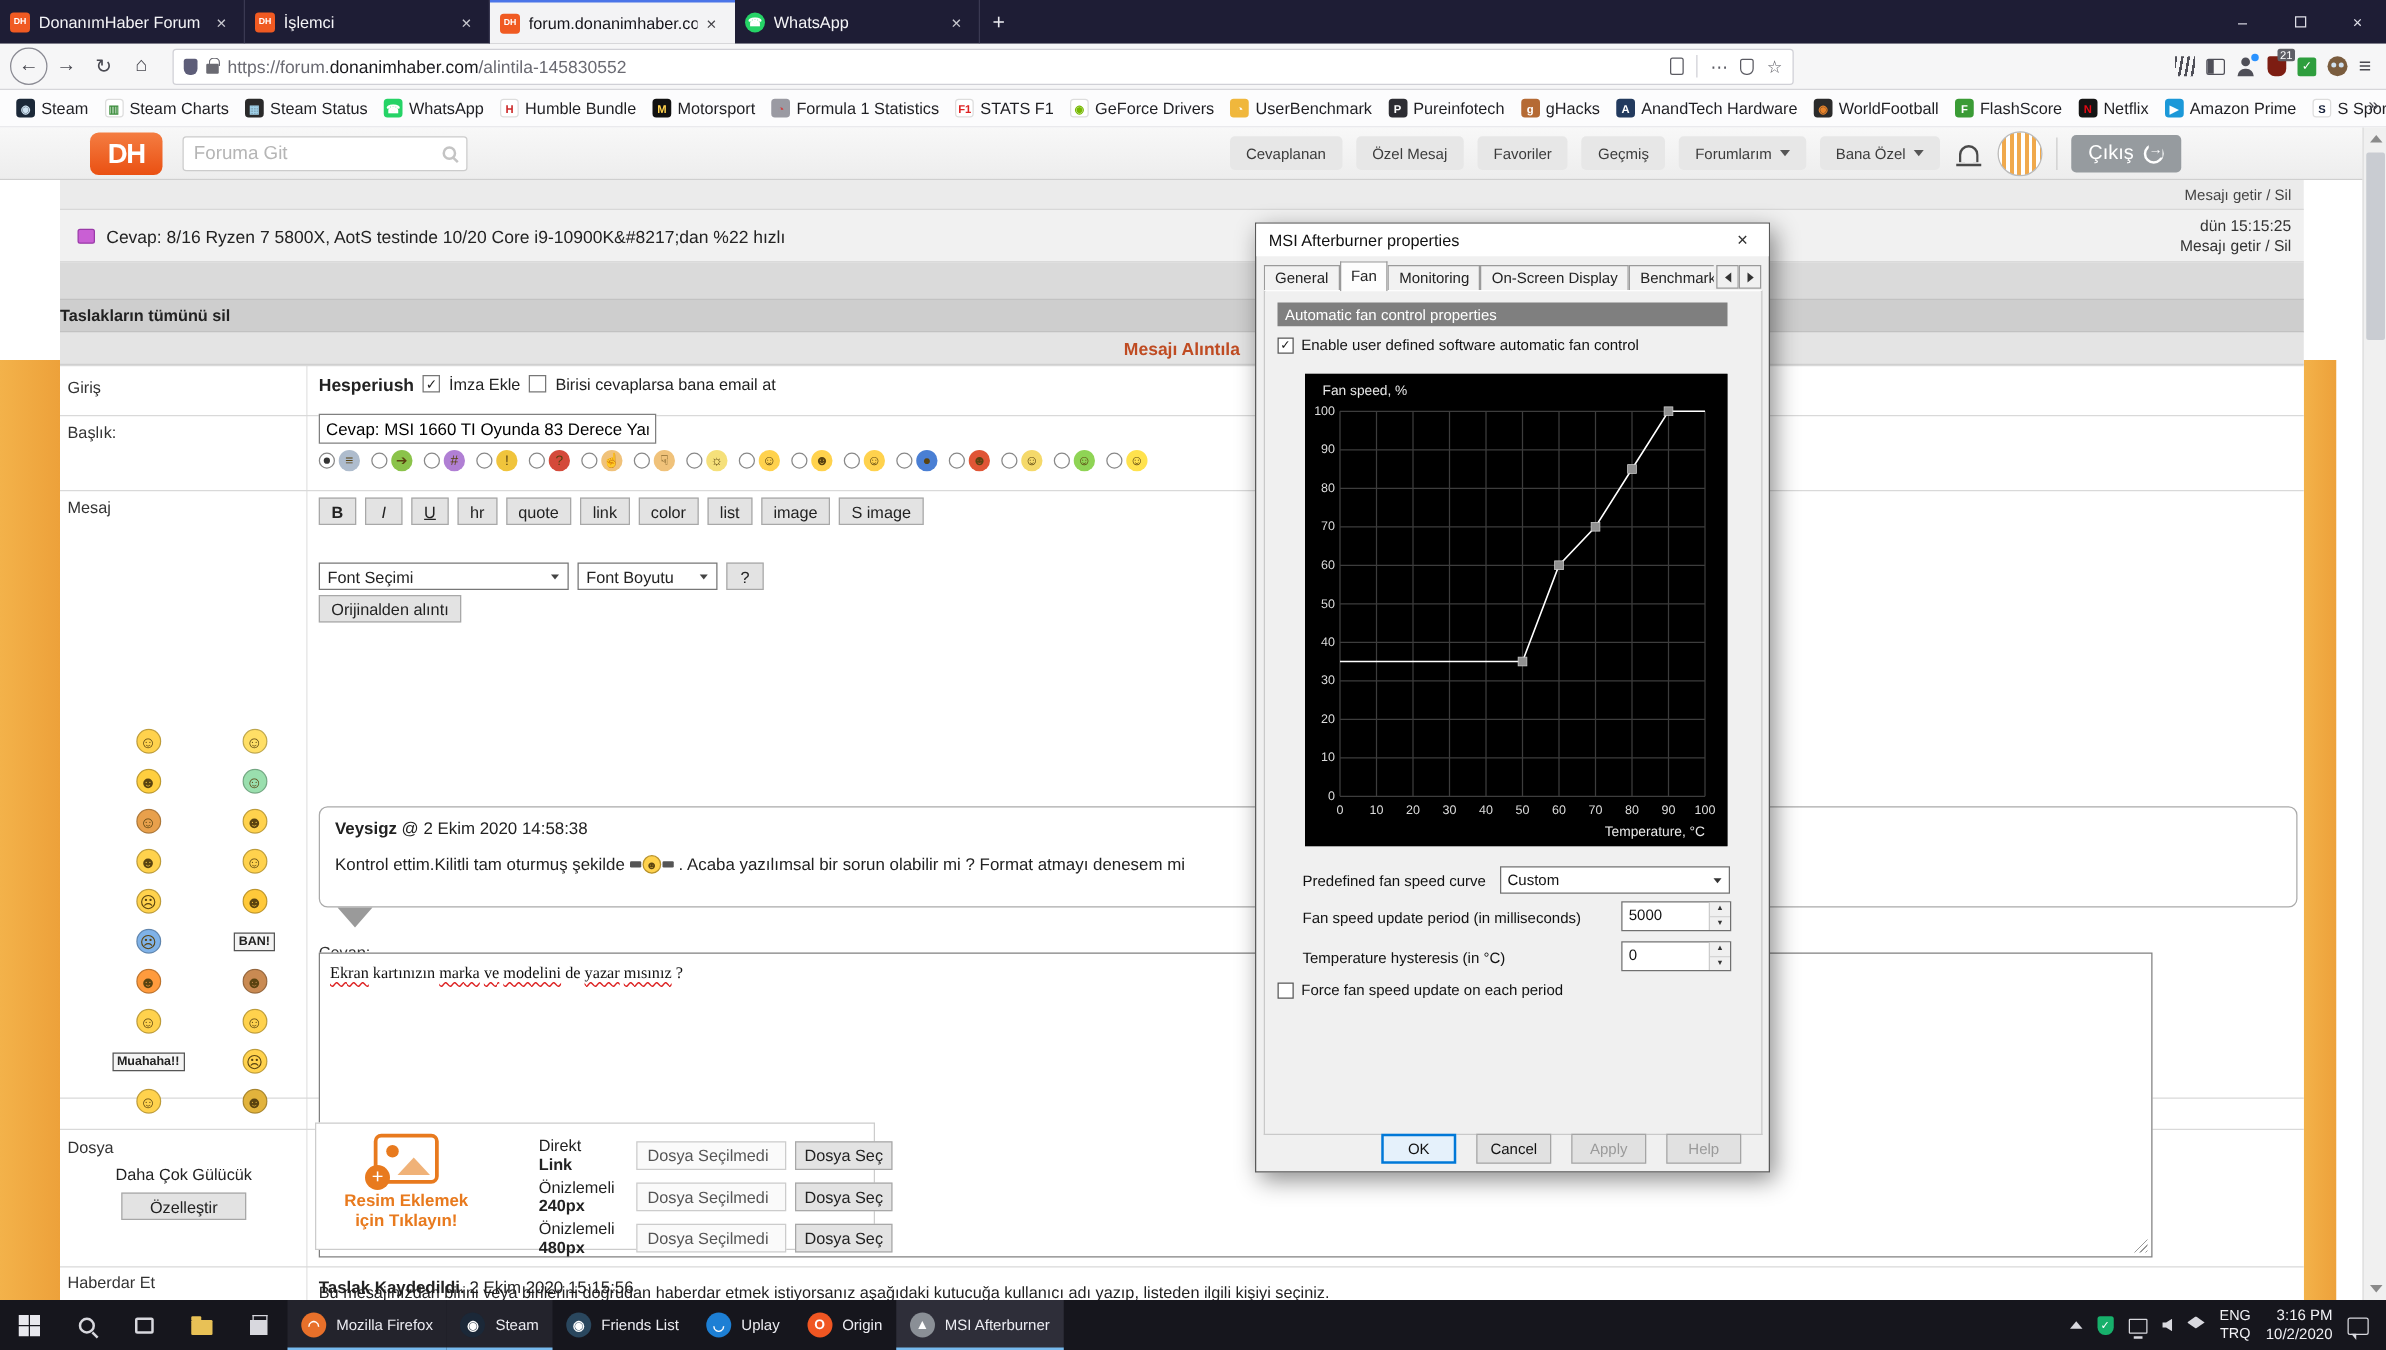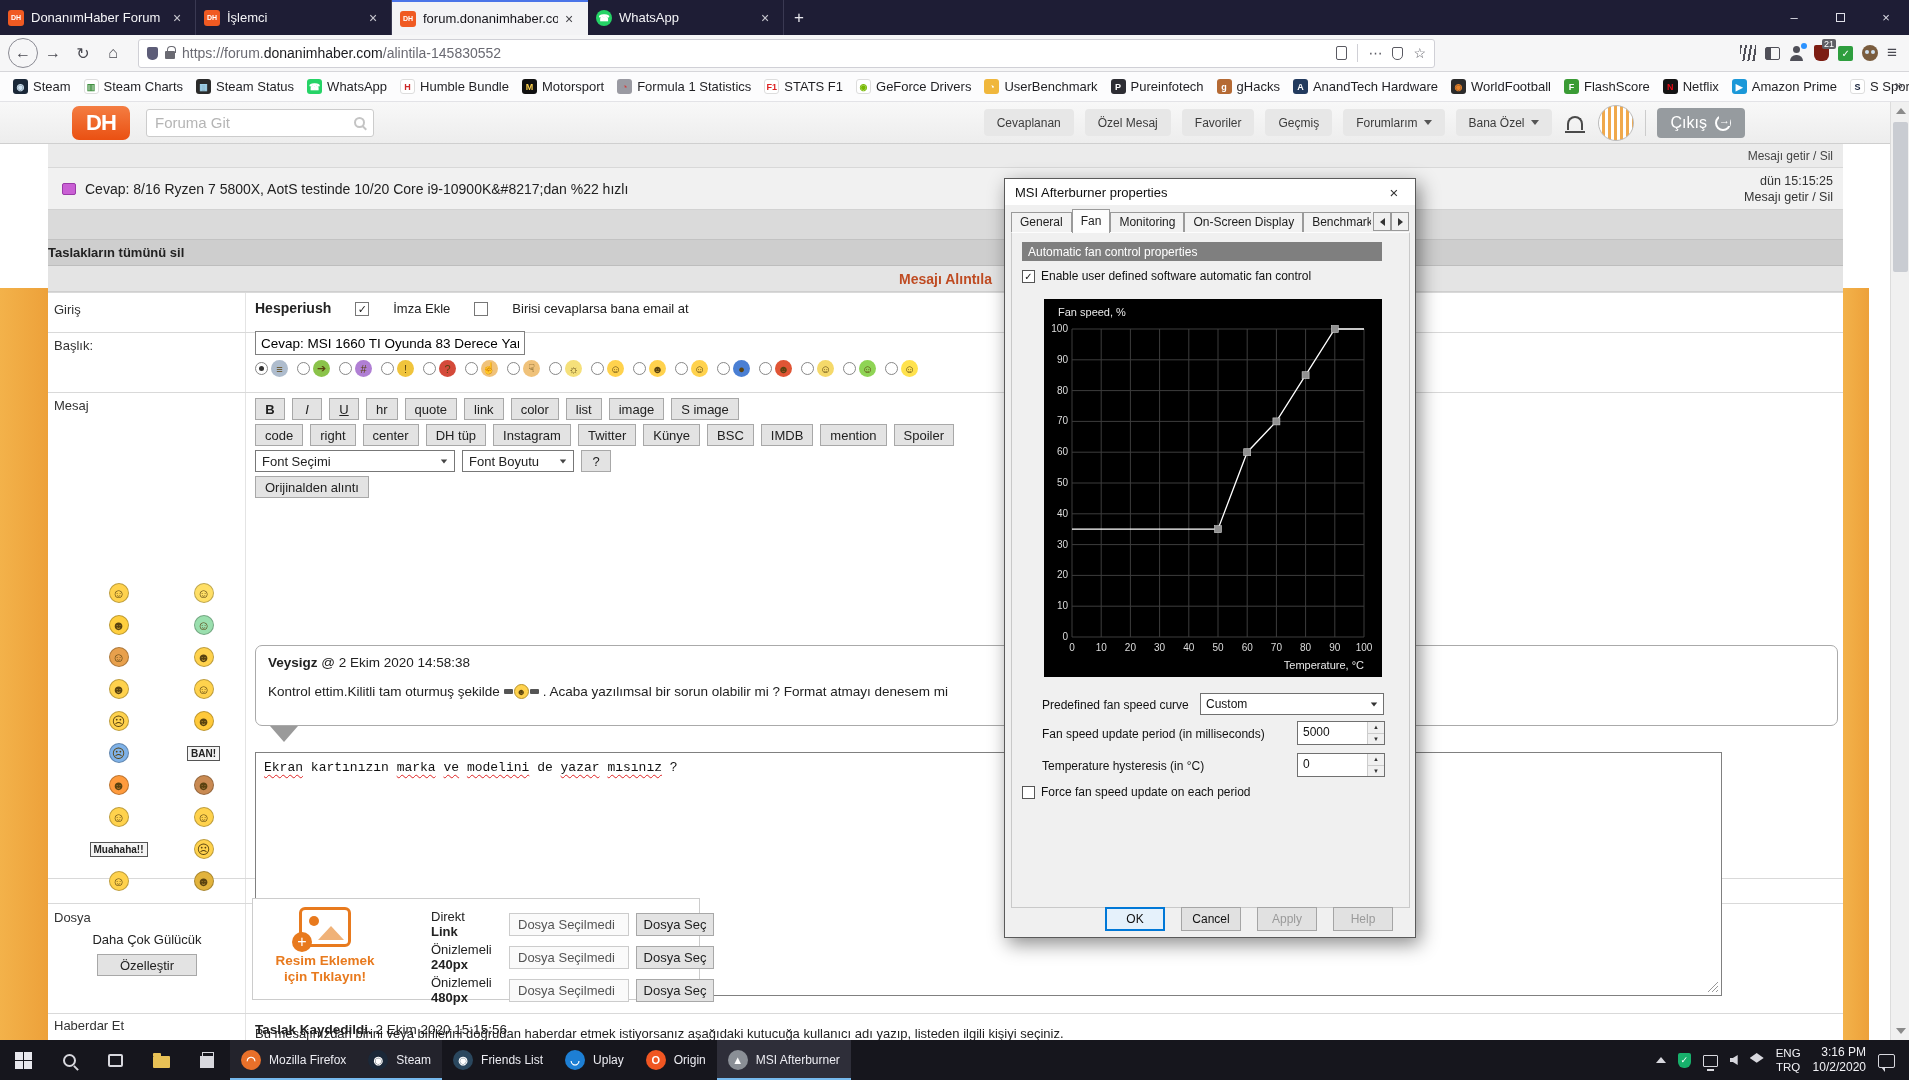--- a/index.html
+++ b/index.html
@@ -99,21 +99,21 @@
     display:flex;align-items:center;justify-content:center;font-weight:bold;font-size:14px;color:#bf4b22}
 
   
   .form{position:absolute;left:48px;top:148px;width:1795px;height:748px;background:#fff}
   .lblcol{position:absolute;left:0;top:0;width:198px;height:748px;border-right:1px solid #e4e4e4}
   .seclbl{position:absolute;left:6px;font-size:13px;color:#333}
   .secline{position:absolute;left:0;width:1795px;height:1px;background:#d9d9d9}
   .uname{font-weight:bold;font-size:14px}
   .cbox{width:14px;height:14px;border:1px solid #777;background:#fff;display:inline-flex;align-items:center;justify-content:center;
     font-size:11px;color:#222;vertical-align:-2px}
-  .rowflex{position:absolute;display:flex;align-items:flex-end;gap:24px}
+  .rowflex{position:absolute;display:flex;align-items:flex-start;gap:7px}
   .subjinput{position:absolute;left:207px;top:39px;width:270px;height:24px;border:1px solid #808080;font-size:13.5px;
     padding:0 5px;font-family:"Liberation Sans",sans-serif;background:#fff}
   .radiorow{position:absolute;left:207px;top:68px;display:flex;align-items:center;gap:9px}
   .ritem{display:flex;align-items:center;gap:3px}
   .rb{width:13px;height:13px;border:1px solid #888;border-radius:50%;background:#fff;position:relative}
   .rb.sel:after{content:"";position:absolute;left:3px;top:3px;width:5px;height:5px;border-radius:50%;background:#333}
   .remo{width:17px;height:17px;border-radius:50%;display:flex;align-items:center;justify-content:center;font-size:11px;color:#5a4310}
 
   .tbrow{position:absolute;left:207px;display:flex;gap:7px}
   .tbtn{height:22px;min-width:30px;padding:0 9px;background:#e3e3e3;border:1px solid #a8a8a8;display:flex;align-items:center;
@@ -125,22 +125,22 @@
     padding:9px 12px;font-size:13.5px;color:#222}
   .qhead b{font-size:13.5px}
   .qbody{margin-top:14px;display:flex;align-items:center;gap:4px;flex-wrap:wrap}
   .qptr{position:absolute;left:222px;top:434px;width:0;height:0;border-left:14px solid transparent;border-right:14px solid transparent;border-top:16px solid #9a9a9a}
   .memote{display:inline-flex;align-items:center;gap:1px}
   .memote .face{width:15px;height:15px;border-radius:50%;background:#ffd24d;border:1px solid #b8922a;
     display:flex;align-items:center;justify-content:center;font-size:9px;color:#5a4310}
   .memote .gun{width:9px;height:5px;background:#555;border-radius:1px}
 
   .replylbl{position:absolute;left:207px;top:462px;font-size:13px;color:#333}
-  .replybox{position:absolute;left:207px;top:460px;width:1467px;height:244px;border:1px solid #808080;background:#fff;
-    font-family:Liberation Mono, monospace;font-size:13px;padding:7px 8px;color:#111}
+  .replybox{position:absolute;left:207px;top:470px;width:1467px;height:244px;border:1px solid #808080;background:#fff;
+    font-family:Liberation Serif, serif;font-size:13px;padding:7px 8px;color:#111}
   .miss{text-decoration:underline wavy #d22;text-decoration-thickness:1px;text-underline-offset:3px}
   .rsz{position:absolute;right:3px;bottom:3px;width:11px;height:11px;
     background:linear-gradient(135deg,transparent 0 50%,#999 50% 55%,transparent 55% 70%,#999 70% 75%,transparent 75% 90%,#999 90% 95%,transparent 95%)}
   .taslak{position:absolute;left:207px;top:730px;font-size:13.5px;color:#222}
 
   .filebox{position:absolute;left:204px;top:606px;width:448px;height:102px;border:1px solid #ccc;background:#fff}
   .fbleft{position:absolute;left:12px;top:8px;width:120px;text-align:center}
   .fbicon{margin:0 auto;width:52px;height:40px;border:3px solid #e87a1e;border-radius:6px;position:relative;background:#fff}
   .fbicon:before{content:"";position:absolute;left:7px;top:6px;width:10px;height:10px;border-radius:50%;background:#e87a1e}
   .fbicon:after{content:"";position:absolute;right:4px;bottom:4px;width:0;height:0;border-left:13px solid transparent;
@@ -559,33 +559,20 @@
           <div class="tbtn" style="font-weight: bold;">B</div>
           <div class="tbtn" style="font-style: italic;">I</div>
           <div class="tbtn" style="text-decoration: underline;">U</div>
           <div class="tbtn">hr</div>
           <div class="tbtn">quote</div>
           <div class="tbtn">link</div>
           <div class="tbtn">color</div>
           <div class="tbtn">list</div>
           <div class="tbtn">image</div>
           <div class="tbtn">S image</div>
-        </div>
-      <div class="tbrow" id="tb2" style="top:132px">
-          <div class="tbtn">code</div>
-          <div class="tbtn">right</div>
-          <div class="tbtn">center</div>
-          <div class="tbtn">DH tüp</div>
-          <div class="tbtn">Instagram</div>
-          <div class="tbtn">Twitter</div>
-          <div class="tbtn">Künye</div>
-          <div class="tbtn">BSC</div>
-          <div class="tbtn">IMDB</div>
-          <div class="tbtn">mention</div>
-          <div class="tbtn">Spoiler</div>
         </div>
       <div class="tbrow" style="top:158px">
         <div class="fsel" style="width:200px">
             <span>Font Seçimi</span>
             <span class="carr"></span>
           </div>
         <div class="fsel" style="width:112px">
             <span>Font Boyutu</span>
             <span class="carr"></span>
           </div>

